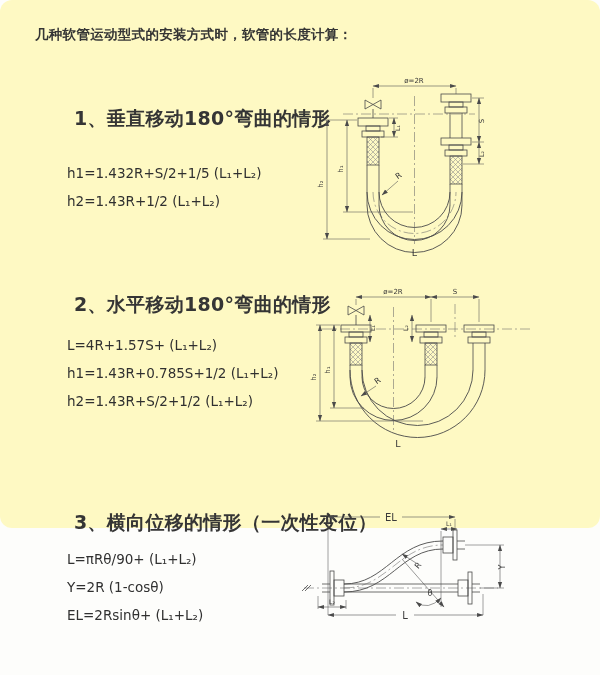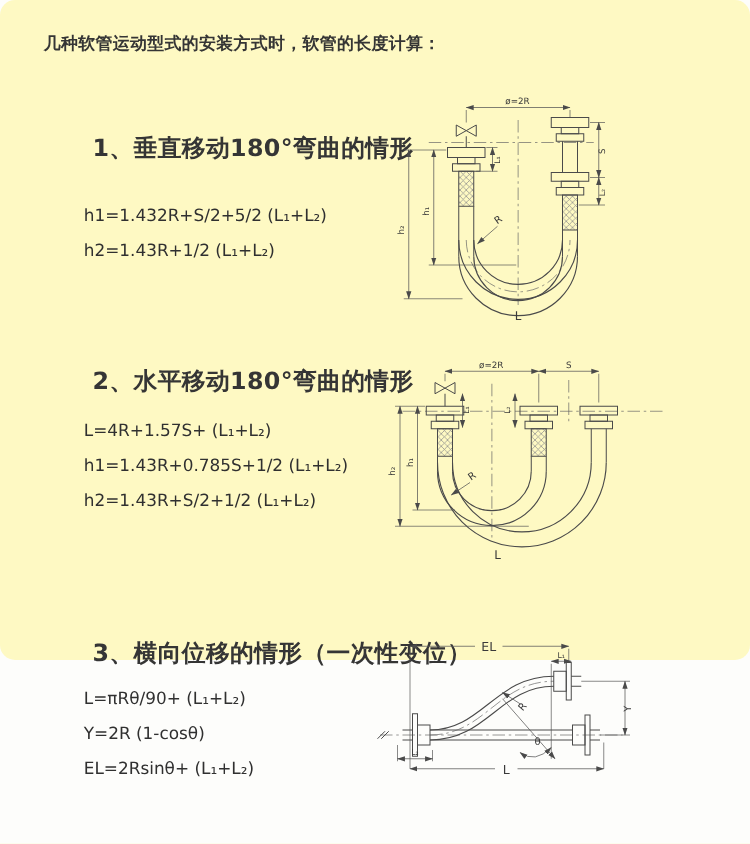--- a/index.html
+++ b/index.html
@@ -34,21 +34,21 @@
   .t7{font-size:7px;} .t6{font-size:6.2px;} .t8{font-size:8px;} .t9{font-size:9.5px;}
 </style>
 </head>
 <body>
 
 <div class="page">
 
   <div class="title">几种软管运动型式的安装方式时，软管的长度计算：</div>
 
   <div class="sec-heading" style="top:106px">1、垂直移动180°弯曲的情形</div>
-  <div class="formula" style="top:165px">h1=1.432R+S/2+5/2 (L₁+L₂)</div>
+  <div class="formula" style="top:165px">h1=1.432R+S/2+1/5 (L₁+L₂)</div>
   <div class="formula" style="top:193px">h2=1.43R+1/2 (L₁+L₂)</div>
 
   <div class="sec-heading" style="top:292px">2、水平移动180°弯曲的情形</div>
   <div class="formula" style="top:337px">L=4R+1.57S+ (L₁+L₂)</div>
   <div class="formula" style="top:365px">h1=1.43R+0.785S+1/2 (L₁+L₂)</div>
   <div class="formula" style="top:393px">h2=1.43R+S/2+1/2 (L₁+L₂)</div>
 
   <div class="sec-heading" style="top:510px">3、横向位移的情形（一次性变位）</div>
   <div class="formula" style="top:551px">L=πRθ/90+ (L₁+L₂)</div>
   <div class="formula" style="top:579px">Y=2R (1-cosθ)</div>

